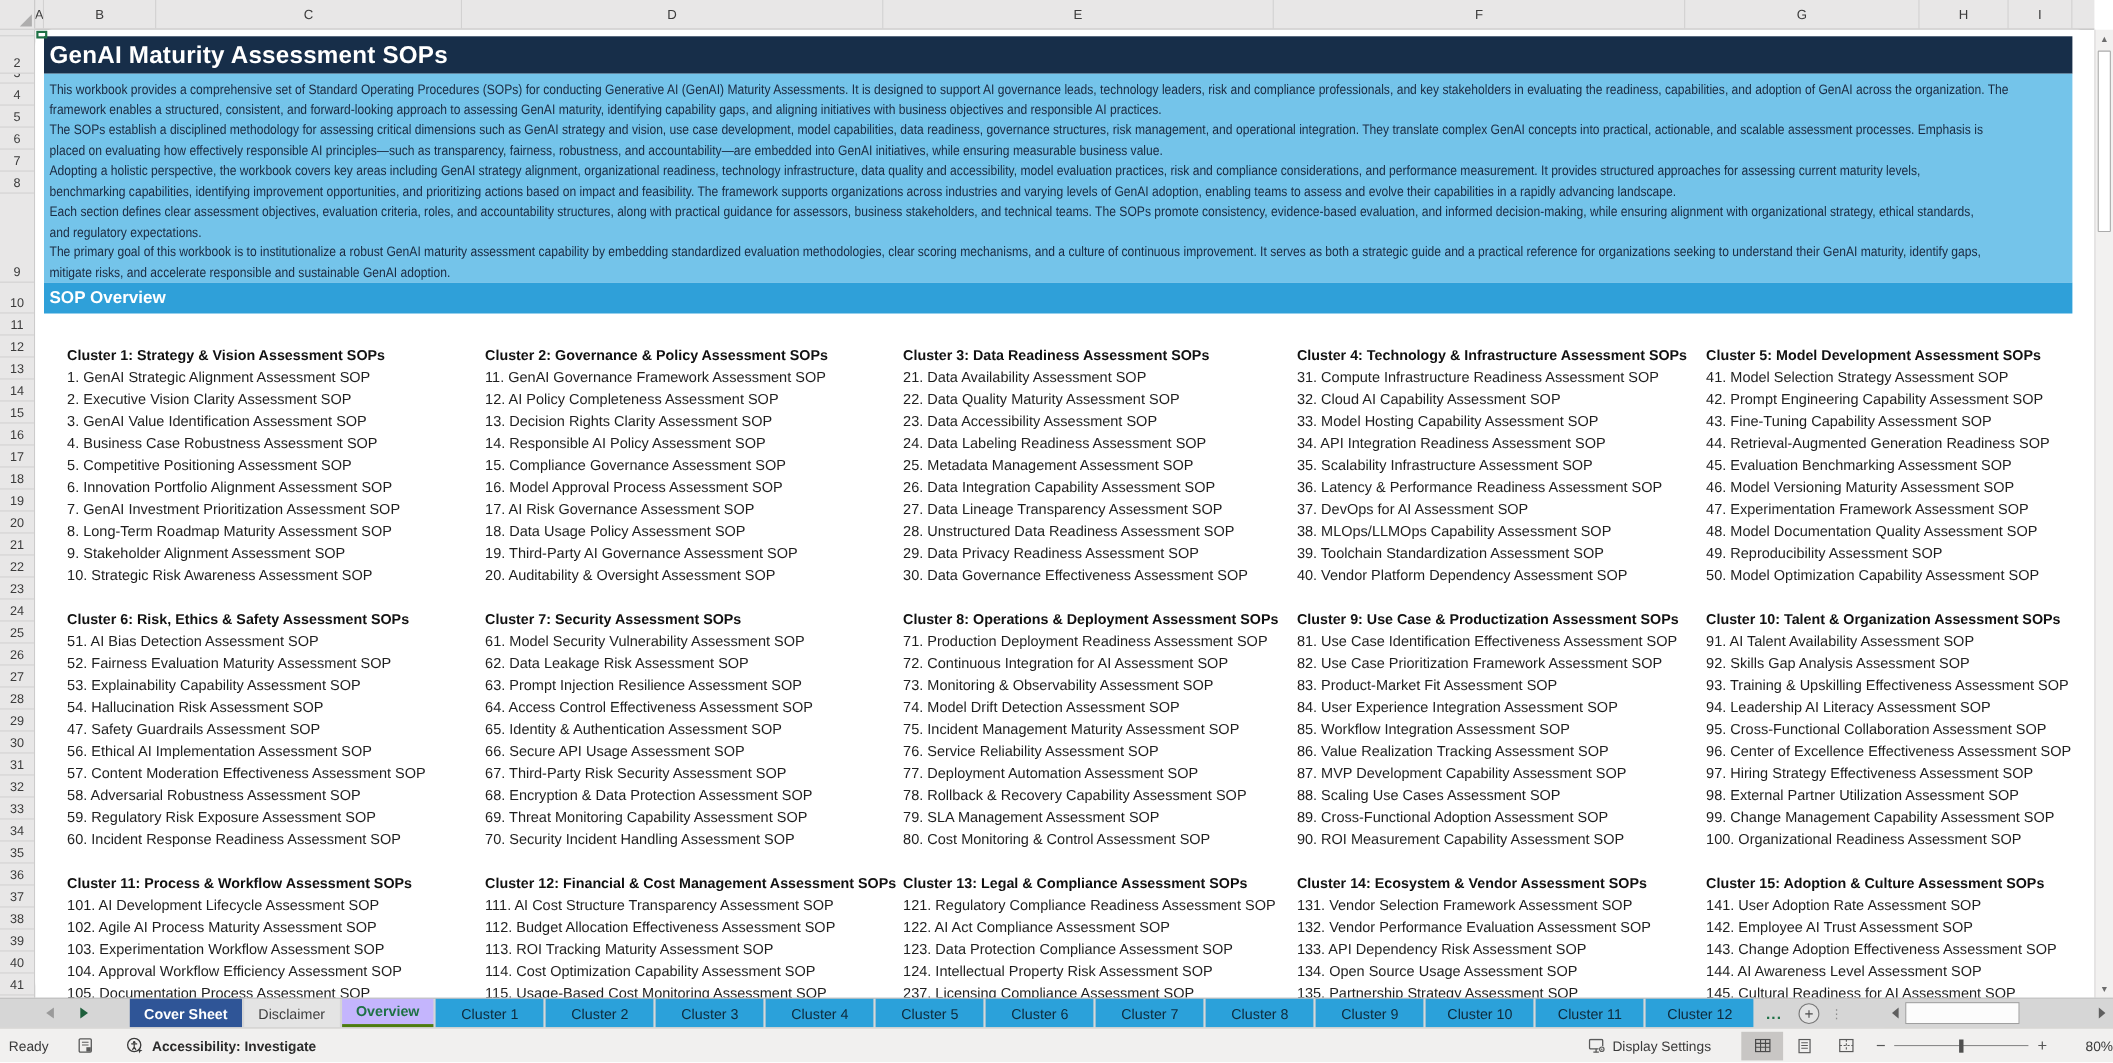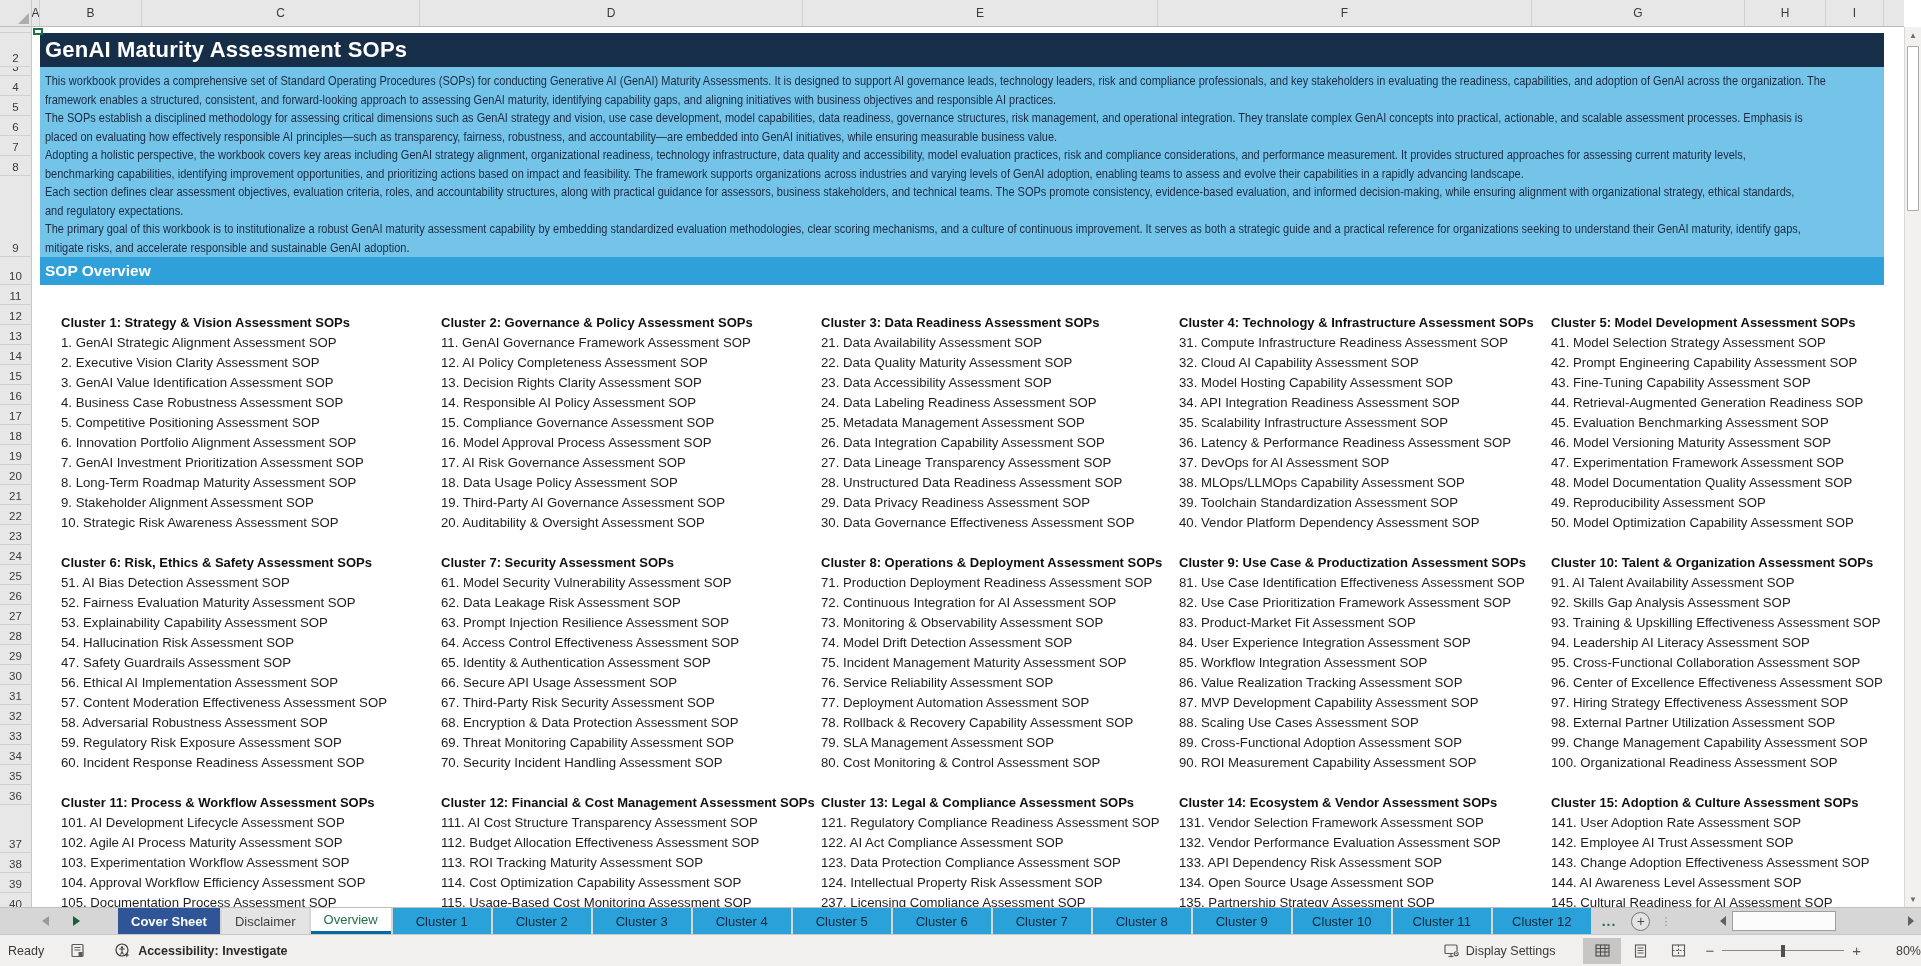--- a/index.html
+++ b/index.html
@@ -99,21 +99,21 @@
   .tri { width:0; height:0; }
   .tri.left  { border-top:5px solid transparent; border-bottom:5px solid transparent; border-right:7px solid #9A9A9A; }
   .tri.right { border-top:5px solid transparent; border-bottom:5px solid transparent; border-left:7px solid #1E5F3B; }
   .tabs { display:flex; align-items:stretch; }
   .tab {
     display:flex; align-items:center; justify-content:center;
     font-size:13px; margin-right:2px; padding:0 13px; white-space:nowrap; cursor:default;
   }
   .tab.cover  { background:#2F5597; color:#fff; font-weight:bold; }
   .tab.plain  { background:#E4E4E4; color:#3F3F3F; }
-  .tab.active { background:#ffffff; color:#1E7145; font-weight:normal; border-bottom:3px solid #0369a1; }
+  .tab.active { background:#c4b5fd; color:#1E7145; font-weight:bold; border-bottom:3px solid #4d7c0f; }
   .tab.blue   { background:#2BA1DA; color:#0E2A3C; width:98px; padding:0; }
   .tab-overflow { display:flex; align-items:center; padding:0 9px; color:#1E7145; font-weight:bold; font-size:14px; letter-spacing:1px; }
   .new-sheet {
     align-self:center; width:19px; height:19px; border:1px solid #767676; border-radius:50%;
     display:flex; align-items:center; justify-content:center;
     font-size:14px; color:#4d4d4d; line-height:1; margin:0 6px;
     background:#E3E3E3;
   }
   .tab-sep { align-self:center; color:#8a8a8a; font-size:11px; margin:0 4px; letter-spacing:0; }
   .h-scroll { margin-left:auto; flex:0 0 208px; display:flex; align-items:center; padding:0 3px; background:#D6D6D6; }
@@ -196,21 +196,21 @@
       <div class="row-num" style="height: 20px;">27</div>
       <div class="row-num" style="height: 20px;">28</div>
       <div class="row-num" style="height: 20px;">29</div>
       <div class="row-num" style="height: 20px;">30</div>
       <div class="row-num" style="height: 20px;">31</div>
       <div class="row-num" style="height: 20px;">32</div>
       <div class="row-num" style="height: 20px;">33</div>
       <div class="row-num" style="height: 20px;">34</div>
       <div class="row-num" style="height: 20px;">35</div>
       <div class="row-num" style="height: 20px;">36</div>
-      <div class="row-num" style="height: 20px; margin-top: 28px;">37</div>
+      <div class="row-num" style="height: 20px;">37</div>
       <div class="row-num" style="height: 20px;">38</div>
       <div class="row-num" style="height: 20px;">39</div>
       <div class="row-num" style="height: 20px;">40</div>
       <div class="row-num" style="height: 20px;">41</div>
     </div>
 
   <div class="sheet">
     <div class="r1gap"></div>
     <div class="title-bar xl-block">
       <span>GenAI Maturity Assessment SOPs</span>

